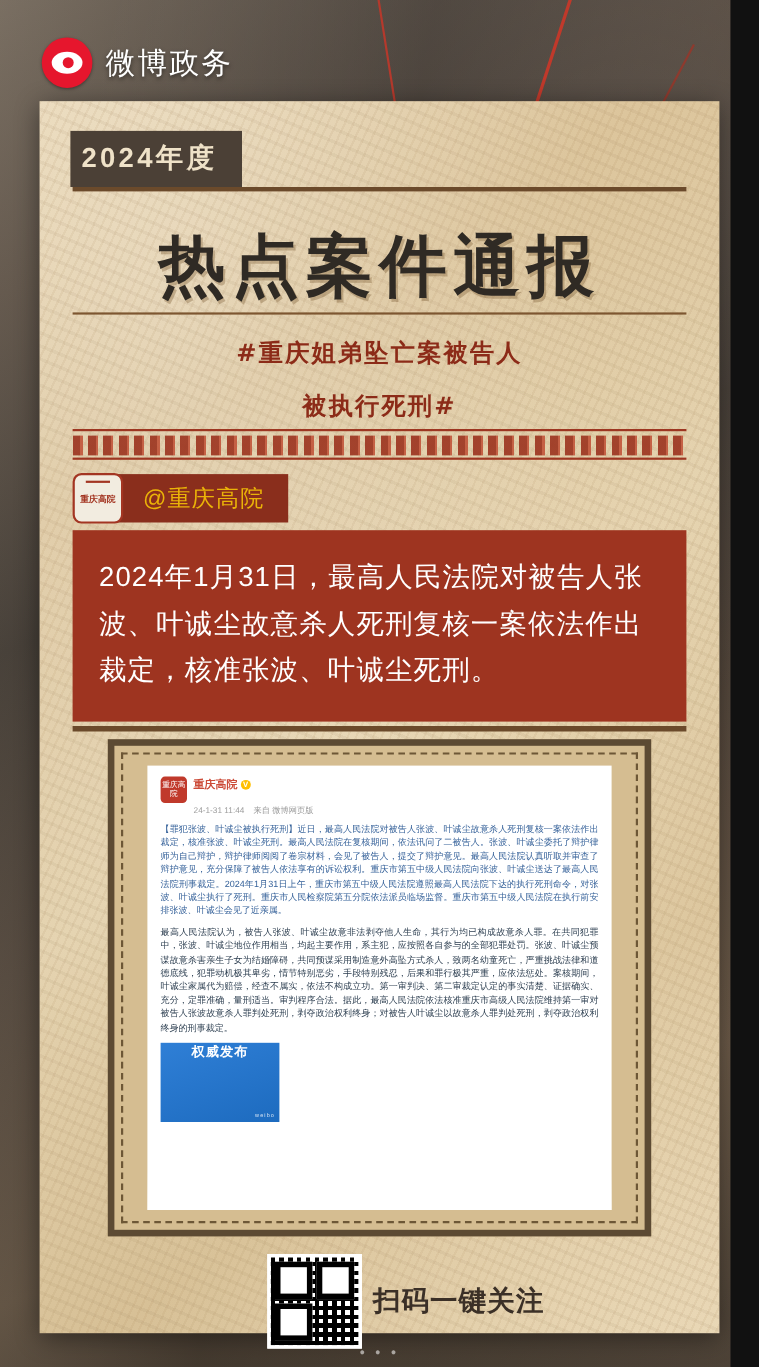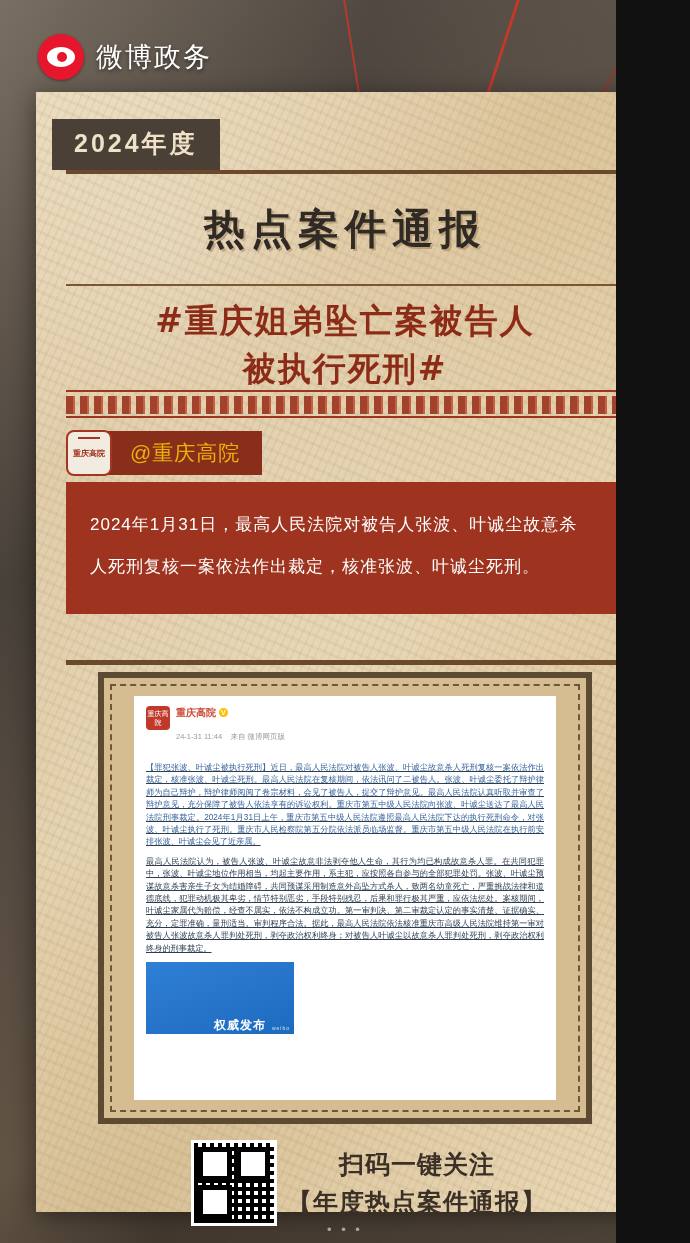--- a/index.html
+++ b/index.html
@@ -8,21 +8,21 @@
   }
   body {
     width: 690px;
     height: 1243px;
     font-family: "Liberation Sans", sans-serif;
     background: #111;
     overflow: hidden;
   }
   .page {
     position: relative;
-    width: 616px;
+    width: 664px;
     height: 1243px;
     overflow: hidden;
     background: #4a4038;
   }
   
   .bg-photo {
     position: absolute;
     inset: 0;
     background:
       radial-gradient(circle at 85% 12%, rgba(255,255,255,0.10), rgba(0,0,0,0) 40%),
@@ -103,62 +103,62 @@
   .wb-title {
     color: #ffffff;
     font-size: 27px;
     letter-spacing: 2px;
     text-shadow: 0 2px 4px rgba(0,0,0,.55);
   }
 
   
   .year-tag {
     position: absolute;
-    left: 16px;
+    left: 28px;
     top: 27px;
     background: #4b4036;
     color: #efe2c8;
     font-size: 25px;
     letter-spacing: 3px;
-    padding: 8px 22px 10px 22px;
+    padding: 8px 22px 10px 10px;
     font-weight: bold;
   }
 
   .rule {
     position: absolute;
     left: 30px;
     width: 558px;
     height: 4px;
     background: #6b4a2b;
   }
   .rule.thin { height: 2px; background: #7d5631; }
 
   .main-title {
     position: absolute;
     left: 0;
     top: 110px;
     width: 618px;
     text-align: center;
     font-family: "DejaVu Serif", serif;
     font-weight: bold;
-    font-size: 41px;
+    font-size: 61px;
     letter-spacing: 6px;
     color: #2f2a24;
     text-shadow: 2px 2px 0 rgba(120,90,50,.35);
   }
 
   .hashtag {
     position: absolute;
     left: 0;
     top: 205px;
     width: 618px;
     text-align: center;
     font-family: "DejaVu Serif", serif;
     font-weight: bold;
-    font-size: 33px;
+    font-size: 22px;
     line-height: 48px;
     color: #8c2b18;
     letter-spacing: 2px;
   }
 
   
   .deco-band {
     position: absolute;
     left: 30px;
     top: 304px;
@@ -228,21 +228,21 @@
   
   .quote-box {
     position: absolute;
     left: 30px;
     top: 390px;
     width: 558px;
     background: #9e3420;
     color: #fff;
     box-sizing: border-box;
     padding: 22px 36px 26px 24px;
-    font-size: 17px;
+    font-size: 25px;
     line-height: 42px;
     letter-spacing: 1px;
   }
 
   .mid-rule {
     position: absolute;
     left: 30px;
     top: 568px;
     width: 558px;
     height: 5px;
@@ -308,44 +308,42 @@
     line-height: 9px;
     text-align: center;
     vertical-align: 1px;
   }
   .post-meta .ptime {
     font-size: 7.5px;
     color: #9b9b9b;
     margin-top: 12px;
   }
   .post-body {
-    margin-top: 20px;
+    margin-top: 6px;
     font-size: 8.2px;
     line-height: 12.4px;
     color: #333;
     text-align: justify;
     color: #2c3e50;
-    text-decoration: underline;
   }
   .post-body .hl { color: #36629a; }
   .post-body p { margin: 0 0 7px 0; }
   .post-card {
     margin-top: 6px;
     width: 108px;
     height: 72px;
     background: linear-gradient(160deg,#2f7fd6,#1d6bbf);
     color: #fff;
     display: flex;
-    align-items: flex-end;
+    align-items: flex-start;
     justify-content: center;
     font-size: 12px;
     font-weight: bold;
     letter-spacing: 1px;
     position: relative;
-    padding-left: 40px;
   }
   .post-card .tiny {
     position: absolute;
     right: 4px; bottom: 3px;
     font-size: 5px;
     font-weight: normal;
     opacity: .8;
   }
   .shot-fade {
     position: absolute;
@@ -483,19 +481,18 @@
         </div>
       </div>
     </div>
 
     <div class="footer">
       <div class="qr">
           <div class="eye3"></div>
         </div>
       <div class="footer-text">
         <div>扫码一键关注</div>
-        <div>【年度热点案件通报】</div>
       </div>
     </div>
   </div>
 
   <div class="bottom-dots">• • •</div>
 </div>
 
 </body></html>

